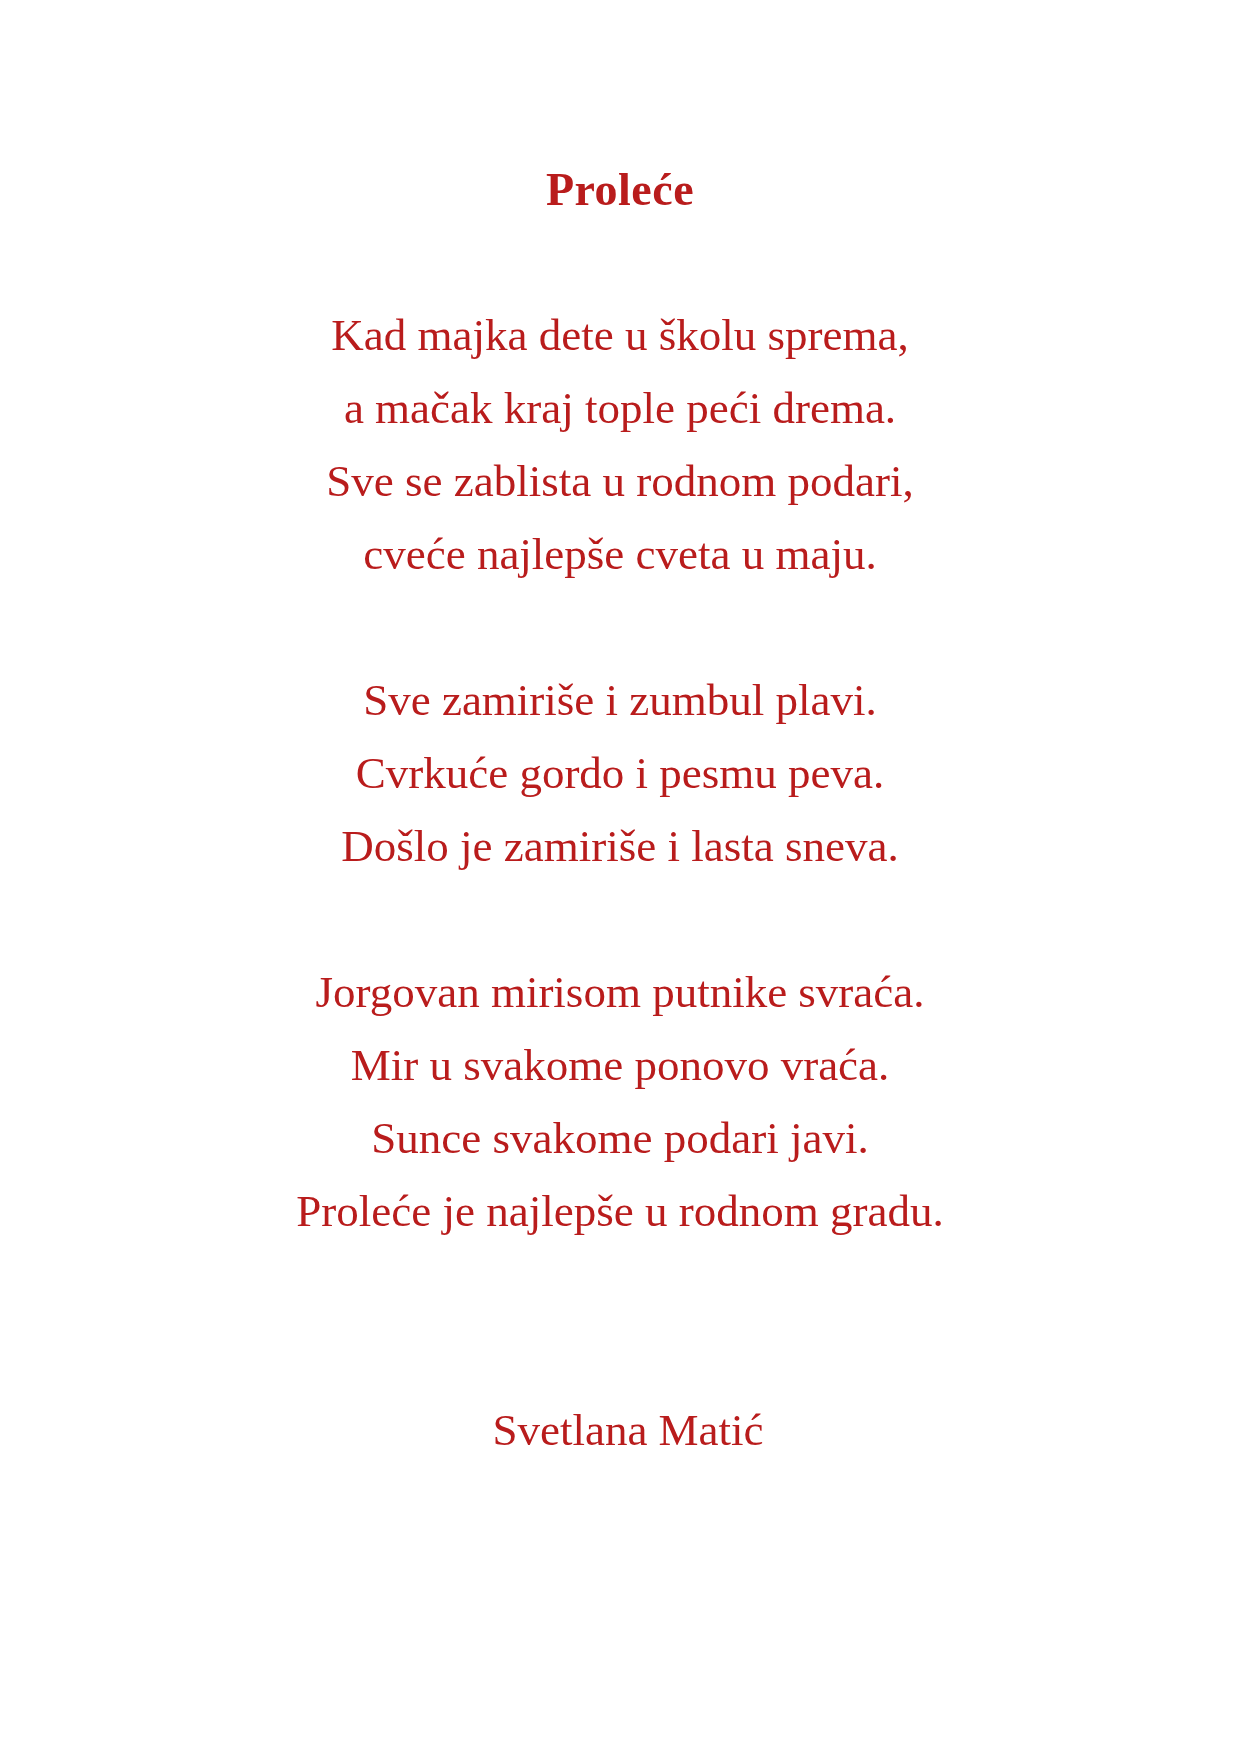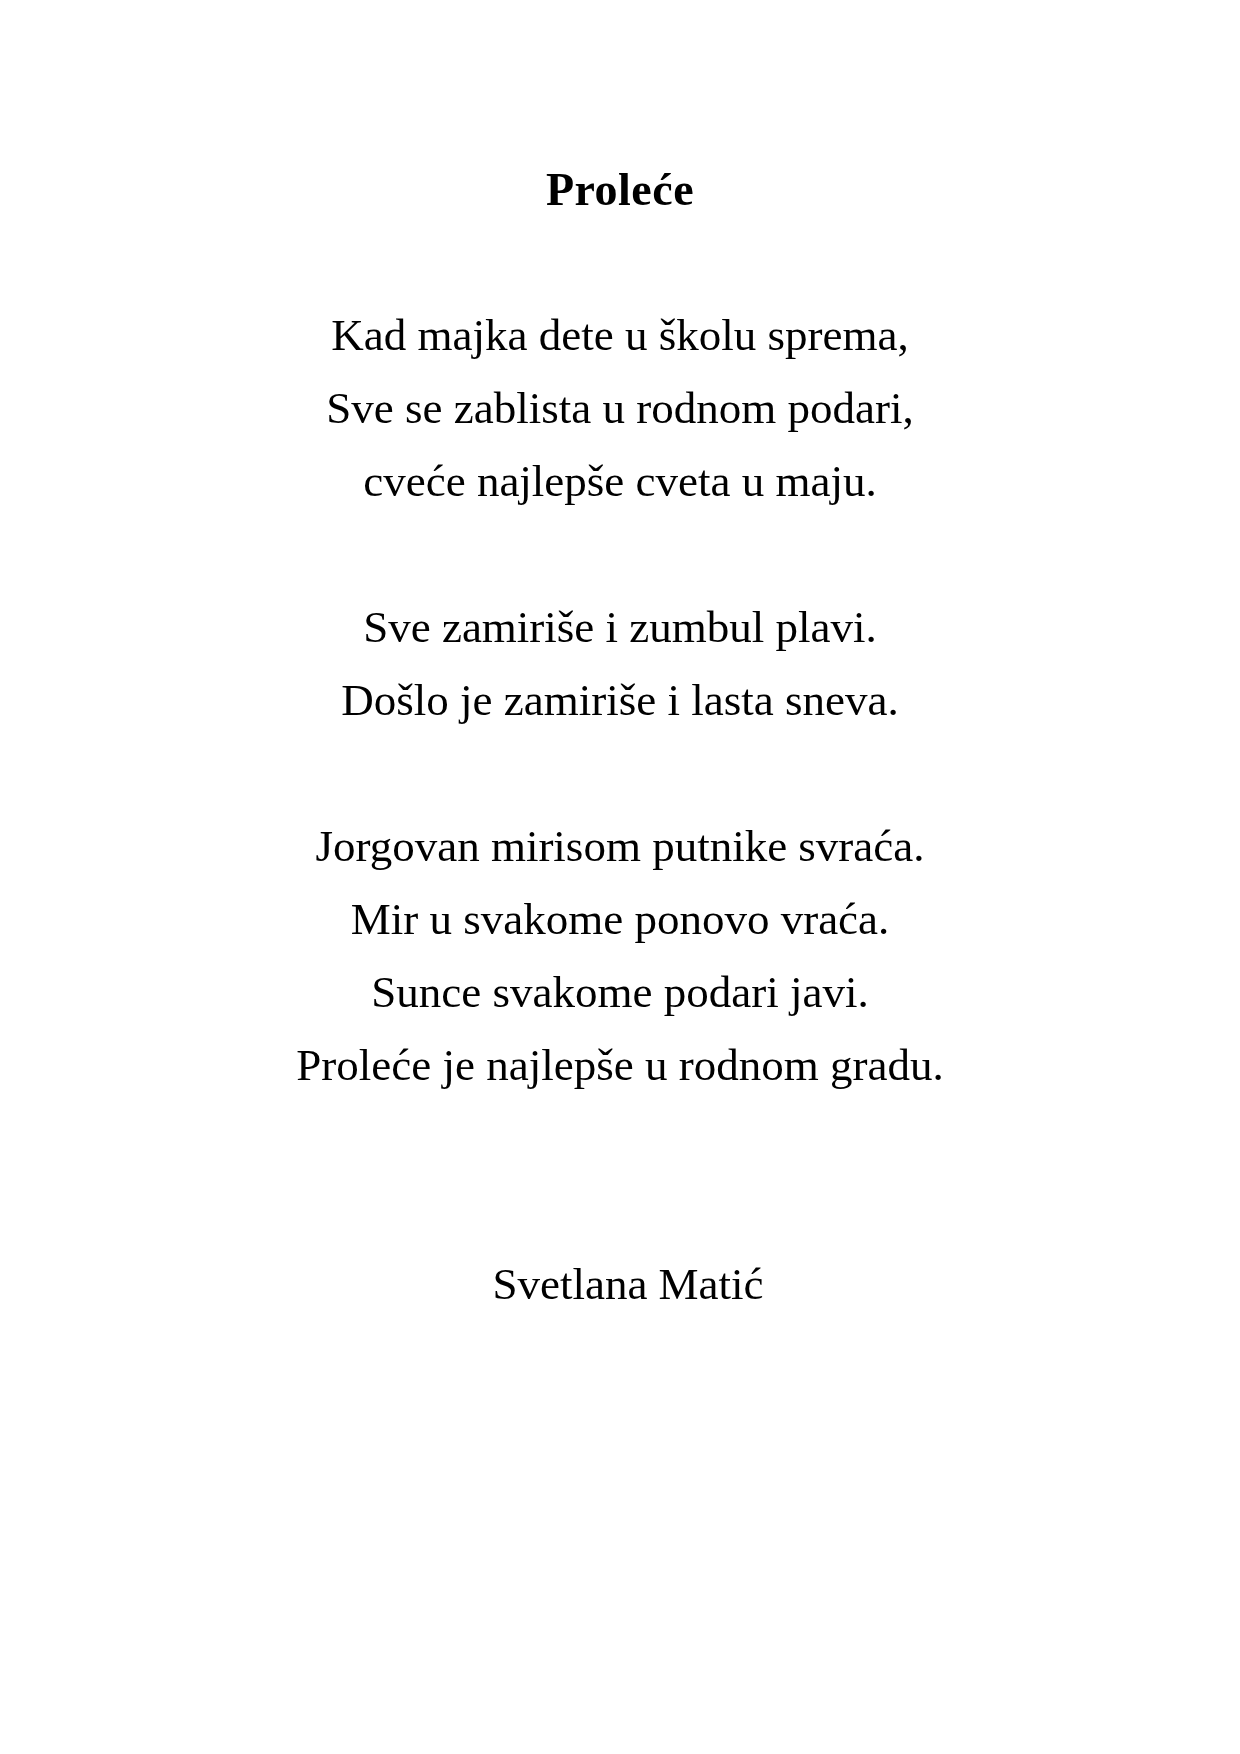--- a/index.html
+++ b/index.html
@@ -6,21 +6,21 @@
     margin: 0;
     padding: 0;
     background: #ffffff;
   }
   .page {
     position: relative;
     width: 1240px;
     height: 1754px;
     margin: 0 auto;
     background: #ffffff;
-    color: #000000;
+    color: #b91c1c;
     font-family: "Liberation Serif", "DejaVu Serif", serif;
     font-size: 45px;
     line-height: 73px;
     text-align: center;
     box-sizing: border-box;
     padding-top: 153px;
     overflow: hidden;
   }
   .poem-title {
     margin: 0 0 73px 0;
@@ -42,26 +42,28 @@
 </style>
 </head>
 <body>
 
 <div class="page">
 
   <h1 class="poem-title">Proleće</h1>
 
   <div class="stanza">
     <p class="poem-line">Kad majka dete u školu sprema,</p>
+    <p class="poem-line">a mačak kraj tople peći drema.</p>
     <p class="poem-line">Sve se zablista u rodnom podari,</p>
     <p class="poem-line">cveće najlepše cveta u maju.</p>
   </div>
 
   <div class="stanza">
     <p class="poem-line">Sve zamiriše i zumbul plavi.</p>
+    <p class="poem-line">Cvrkuće gordo i pesmu peva.</p>
     <p class="poem-line">Došlo je zamiriše i lasta sneva.</p>
   </div>
 
   <div class="stanza">
     <p class="poem-line">Jorgovan mirisom putnike svraća.</p>
     <p class="poem-line">Mir u svakome ponovo vraća.</p>
     <p class="poem-line">Sunce svakome podari javi.</p>
     <p class="poem-line">Proleće je najlepše u rodnom gradu.</p>
   </div>
 

